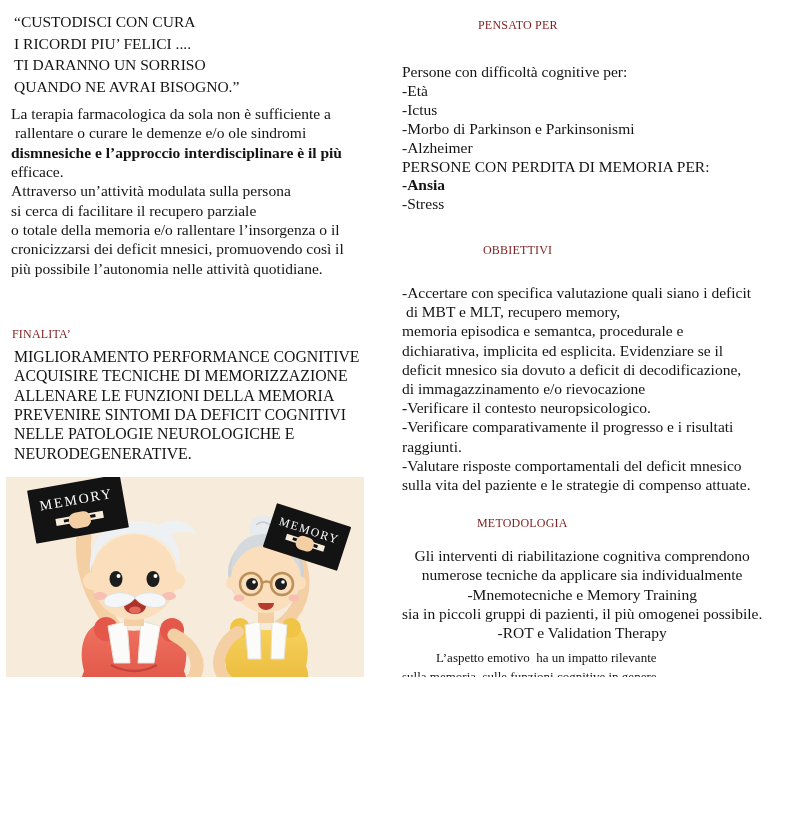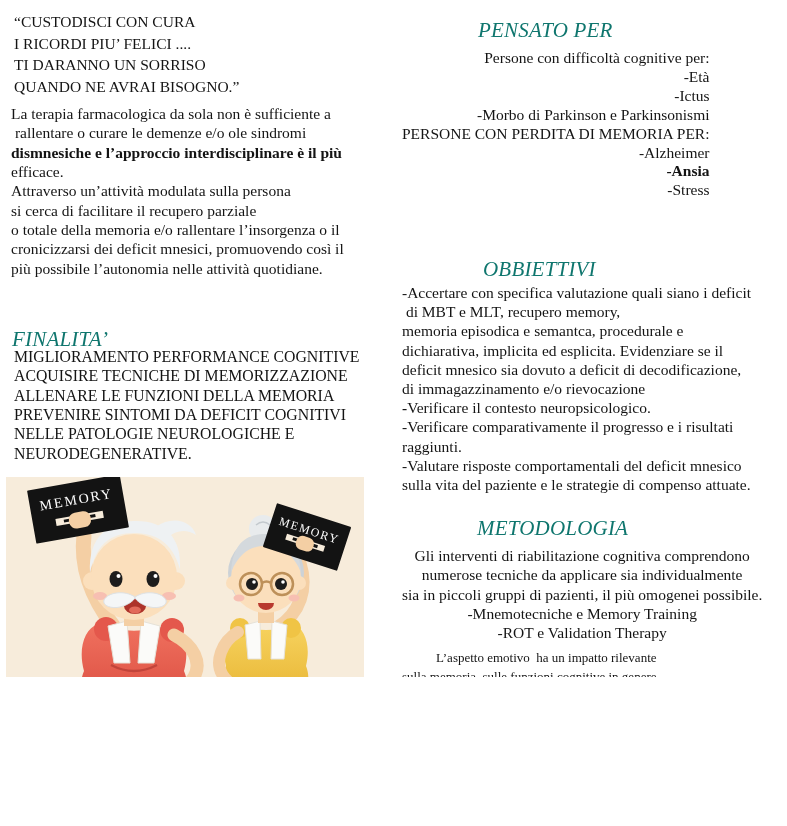--- a/index.html
+++ b/index.html
@@ -3,31 +3,31 @@
 <meta charset="utf-8">
 <style>
   html,body { margin:0; padding:0; background:#ffffff; }
   .page {
     position:relative; width:787px; height:677px; background:#ffffff;
     font-family:"Liberation Serif", serif; color:#141414; overflow:hidden;
   }
   .abs { position:absolute; }
   .tline { white-space:pre; }
   b { font-weight:bold; }
-  .blue-head { color:#0f766e; font-size:21px; letter-spacing:0.2px; white-space:pre;font-style:italic; }
+  .blue-head { color:#7f1d1d; font-size:12px; letter-spacing:0.2px; white-space:pre; }
 
   .quote          { left:14px;  top:11px;  font-size:15.5px; line-height:21.6px; }
   .intro          { left:11px;  top:104px; font-size:15.5px; line-height:19.35px;font-family:Liberation Serif, serif; }
   .head-finalita  { left:12px;  top:319px;margin-top:8px; }
   .finalita-text  { left:14px;  top:347px; font-size:15.8px; line-height:19.35px; }
   .illo           { left:6px;   top:477px; width:358px; height:335px; }
 
   .head-pensato     { left:478px; top:18px; }
-  .pensato-list     { left:402px; top:49px;  font-size:15.5px; line-height:18.9px;text-align:right; }
-  .head-obbiettivi  { left:483px; top:257px; }
+  .pensato-list     { left:402px; top:63px;  font-size:15.5px; line-height:18.9px; }
+  .head-obbiettivi  { left:483px; top:243px; }
   .obbiettivi-text  { left:402px; top:283px; font-size:15.5px; line-height:19.2px; }
   .head-metodologia { left:477px; top:516px; }
   .metodologia-text { left:402px; top:546px; font-size:15.5px; line-height:19.35px;text-align:center; }
   .emotivo-text     { left:402px; top:648px; font-size:13px; line-height:19.35px;text-align:right; }
 
   .contact {
     left:402px; top:750px; font-size:18px; line-height:24px;
     color:#50509a; transform:scaleX(0.88); transform-origin:left top;
     white-space:pre;
   }
@@ -182,22 +182,22 @@
       </g>
     </svg>
   </div>
 
   <div class="abs head-pensato blue-head">PENSATO PER</div>
   <div class="abs pensato-list">
       <div class="tline">Persone con difficoltà cognitive per:</div>
       <div class="tline">-Età</div>
       <div class="tline">-Ictus</div>
       <div class="tline">-Morbo di Parkinson e Parkinsonismi</div>
+      <div class="tline">-Alzheimer</div>
       <div class="tline">PERSONE CON PERDITA DI MEMORIA PER:</div>
-      <div class="tline">-Alzheimer</div>
       <div class="tline"><b>-Ansia</b></div>
       <div class="tline">-Stress</div>
     </div>
 
   <div class="abs head-obbiettivi blue-head">OBBIETTIVI</div>
   <div class="abs obbiettivi-text">
       <div class="tline">-Accertare con specifica valutazione quali siano i deficit</div>
       <div class="tline"> di MBT e MLT, recupero memory,</div>
       <div class="tline">memoria episodica e semantca, procedurale e</div>
       <div class="tline">dichiarativa, implicita ed esplicita. Evidenziare se il</div>
@@ -207,22 +207,22 @@
       <div class="tline">-Verificare comparativamente il progresso e i risultati</div>
       <div class="tline">raggiunti.</div>
       <div class="tline">-Valutare risposte comportamentali del deficit mnesico</div>
       <div class="tline">sulla vita del paziente e le strategie di compenso attuate.</div>
     </div>
 
   <div class="abs head-metodologia blue-head">METODOLOGIA</div>
   <div class="abs metodologia-text">
       <div class="tline">Gli interventi di riabilitazione cognitiva comprendono</div>
       <div class="tline">numerose tecniche da applicare sia individualmente</div>
+      <div class="tline">-Mnemotecniche e Memory Training</div>
       <div class="tline">sia in piccoli gruppi di pazienti, il più omogenei possibile.</div>
-      <div class="tline">-Mnemotecniche e Memory Training</div>
       <div class="tline">-ROT e Validation Therapy</div>
     </div>
 
   <div class="abs emotivo-text">
       <div class="tline">L’aspetto emotivo  ha un impatto rilevante</div>
       <div class="tline">sulla memoria, sulle funzioni cognitive in genere</div>
       <div class="tline">e sulla qualità della vita.</div>
     </div>
 
   <div class="abs contact">

